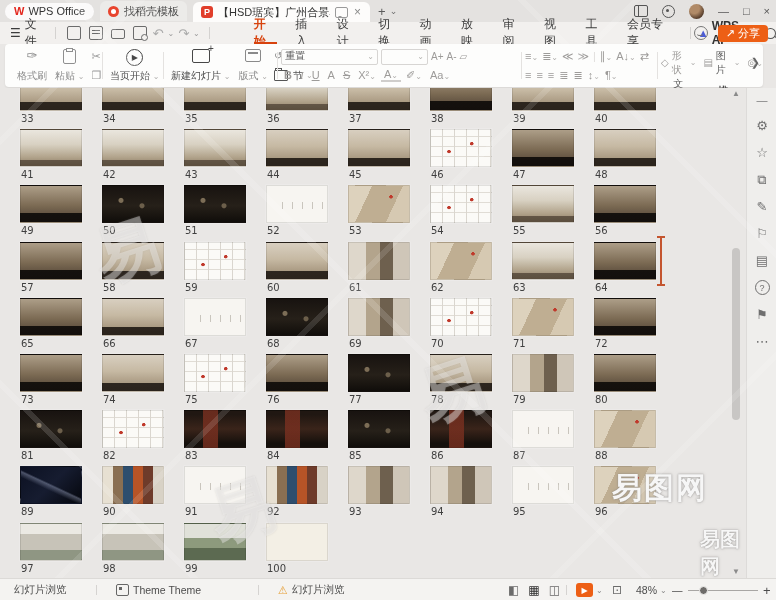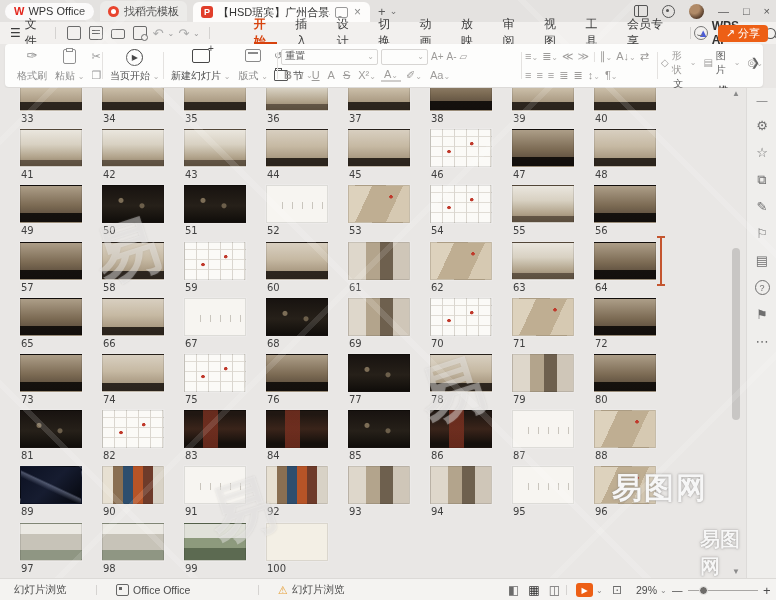--- a/index.html
+++ b/index.html
@@ -627,21 +627,21 @@
   </div>
 <div class="streaks"></div>
 
 <div class="statusbar">
   <div class="sb-item" style="left:14px;">
     <span>幻灯片浏览</span>
   </div>
   <span class="ssep" style="left:96px;"></span>
   <div class="sb-item" style="left:116px;">
     <span class="theme-ico"></span>
-    <span>Office Office</span>
+    <span>Theme Theme</span>
   </div>
   <span class="ssep" style="left:258px;"></span>
   <div class="sb-item" style="left:278px;">
     <span class="warn">⚠</span>
     <span>幻灯片浏览</span>
   </div>
 
   <div class="sb-item" style="left:508px;gap:9px;">
     <span class="view-ico">◧</span>
     <span class="view-ico active">▦</span>
@@ -649,20 +649,20 @@
   </div>
   <span class="ssep" style="left:566px;"></span>
   <div class="sb-item" style="left:576px;gap:3px;">
     <span class="playbtn">▶</span>
     <span class="c8" style="color:#8a8a8a;">⌄</span>
   </div>
   <div class="sb-item" style="left:612px;">
     <span style="font-size:12px;color:#6b6b6b;">⊡</span>
   </div>
   <div class="sb-item" style="left:636px;gap:3px;">
-    <span>29%</span>
+    <span>48%</span>
     <span class="c8" style="color:#8a8a8a;">⌄</span>
   </div>
   <div class="sb-item" style="left:672px;">—</div>
   <div class="zoom-track"></div>
   <div class="zoom-handle"></div>
   <div class="sb-item" style="left:763px;font-size:13px;">+</div>
 </div>
 
 </body></html>

